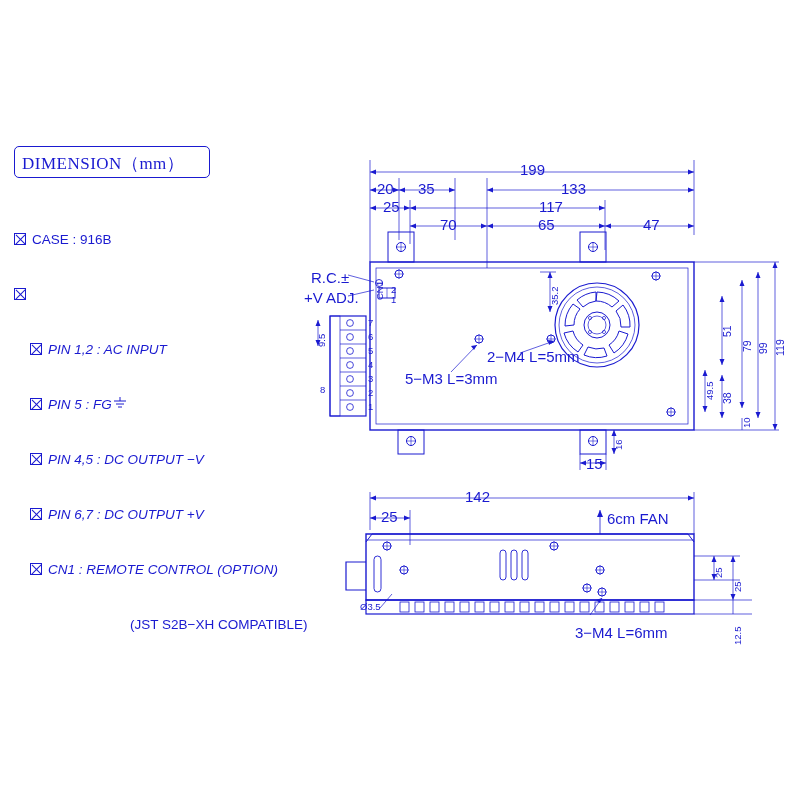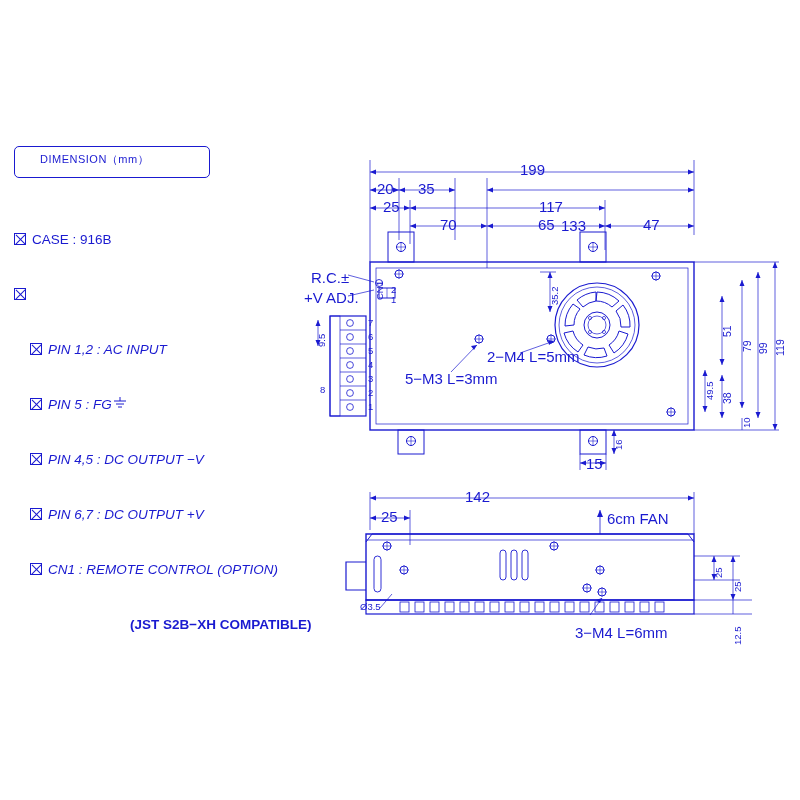--- a/index.html
+++ b/index.html
@@ -22,33 +22,34 @@
   .title-box {
     left: 14px;
     top: 146px;
     width: 196px;
     height: 32px;
     border: 1.5px solid #1a1ad0;
     border-radius: 5px;
     box-sizing: border-box;
   }
   .title-text {
-    left: 40px;
+    left: 22px;
     top: 152px;
-    font-size: 11px;
+    font-size: 17px;
     letter-spacing: 0.5px;
     white-space: nowrap;
+    font-family: Liberation Serif, serif;
   }
 
   
   .legend { left: 14px; top: 196px; width: 320px; font-size: 13.5px; line-height: 23px; }
   .legend .row { white-space: nowrap; margin-top: 32px; }
   .legend .ind1 { padding-left: 0px; }
   .legend .ind2 { padding-left: 16px; font-style: italic; }
-  .legend .ind3 { padding-left: 116px; font-weight: bold; }
+  .legend .ind3 { padding-left: 116px; }
   .bx { display: inline-block; width: 10px; height: 10px; border: 1.4px solid #1a1ad0; position: relative; margin-right: 6px; vertical-align: -1px; }
   .bx::before, .bx::after {
     content: ""; position: absolute; left: -1px; top: 50%; width: 13px; height: 1.2px; background: #1a1ad0;
   }
   .bx::before { transform: rotate(45deg); transform-origin: center; }
   .bx::after { transform: rotate(-45deg); transform-origin: center; }
   .lbl { position: absolute; font-size: 15px; white-space: nowrap; color: #1a1ad0; }
   .lbl.sm { font-size: 9.5px; }
   .vlbl { position: absolute; font-size: 10.5px; white-space: nowrap; color: #1a1ad0; transform-origin: left top; transform: rotate(-90deg); }
   .vlbl.sm { font-size: 9.5px; }
@@ -257,21 +258,21 @@
       <polygon points="606,463 600,460.5 600,465.5" fill="#1a1ad0" stroke="none"></polygon>
       <line x1="614" y1="430" x2="614" y2="454" stroke-width="0.7"></line>
       <polygon points="614,430 611.5,436 616.5,436" fill="#1a1ad0" stroke="none"></polygon>
       <polygon points="614,454 611.5,448 616.5,448" fill="#1a1ad0" stroke="none"></polygon>
     </g>
   </svg>
 
   <div class="lbl" style="left:520px; top:161px;">199</div>
   <div class="lbl" style="left:377px; top:180px;">20</div>
   <div class="lbl" style="left:418px; top:180px;">35</div>
-  <div class="lbl" style="left:561px; top:180px;margin-top:37px;">133</div>
+  <div class="lbl" style="left:561px; top:180px;">133</div>
   <div class="lbl" style="left:383px; top:198px;">25</div>
   <div class="lbl" style="left:491px; top:198px;margin-left:48px;">117</div>
   <div class="lbl" style="left:440px; top:216px;">70</div>
   <div class="lbl" style="left:538px; top:216px;">65</div>
   <div class="lbl" style="left:643px; top:216px;">47</div>
   <div class="lbl" style="left:586px; top:455px;">15</div>
 
   <div class="vlbl" style="left:774px; top:356px;">119</div>
   <div class="vlbl" style="left:757px; top:354px;">99</div>
   <div class="vlbl" style="left:741px; top:352px;">79</div>

